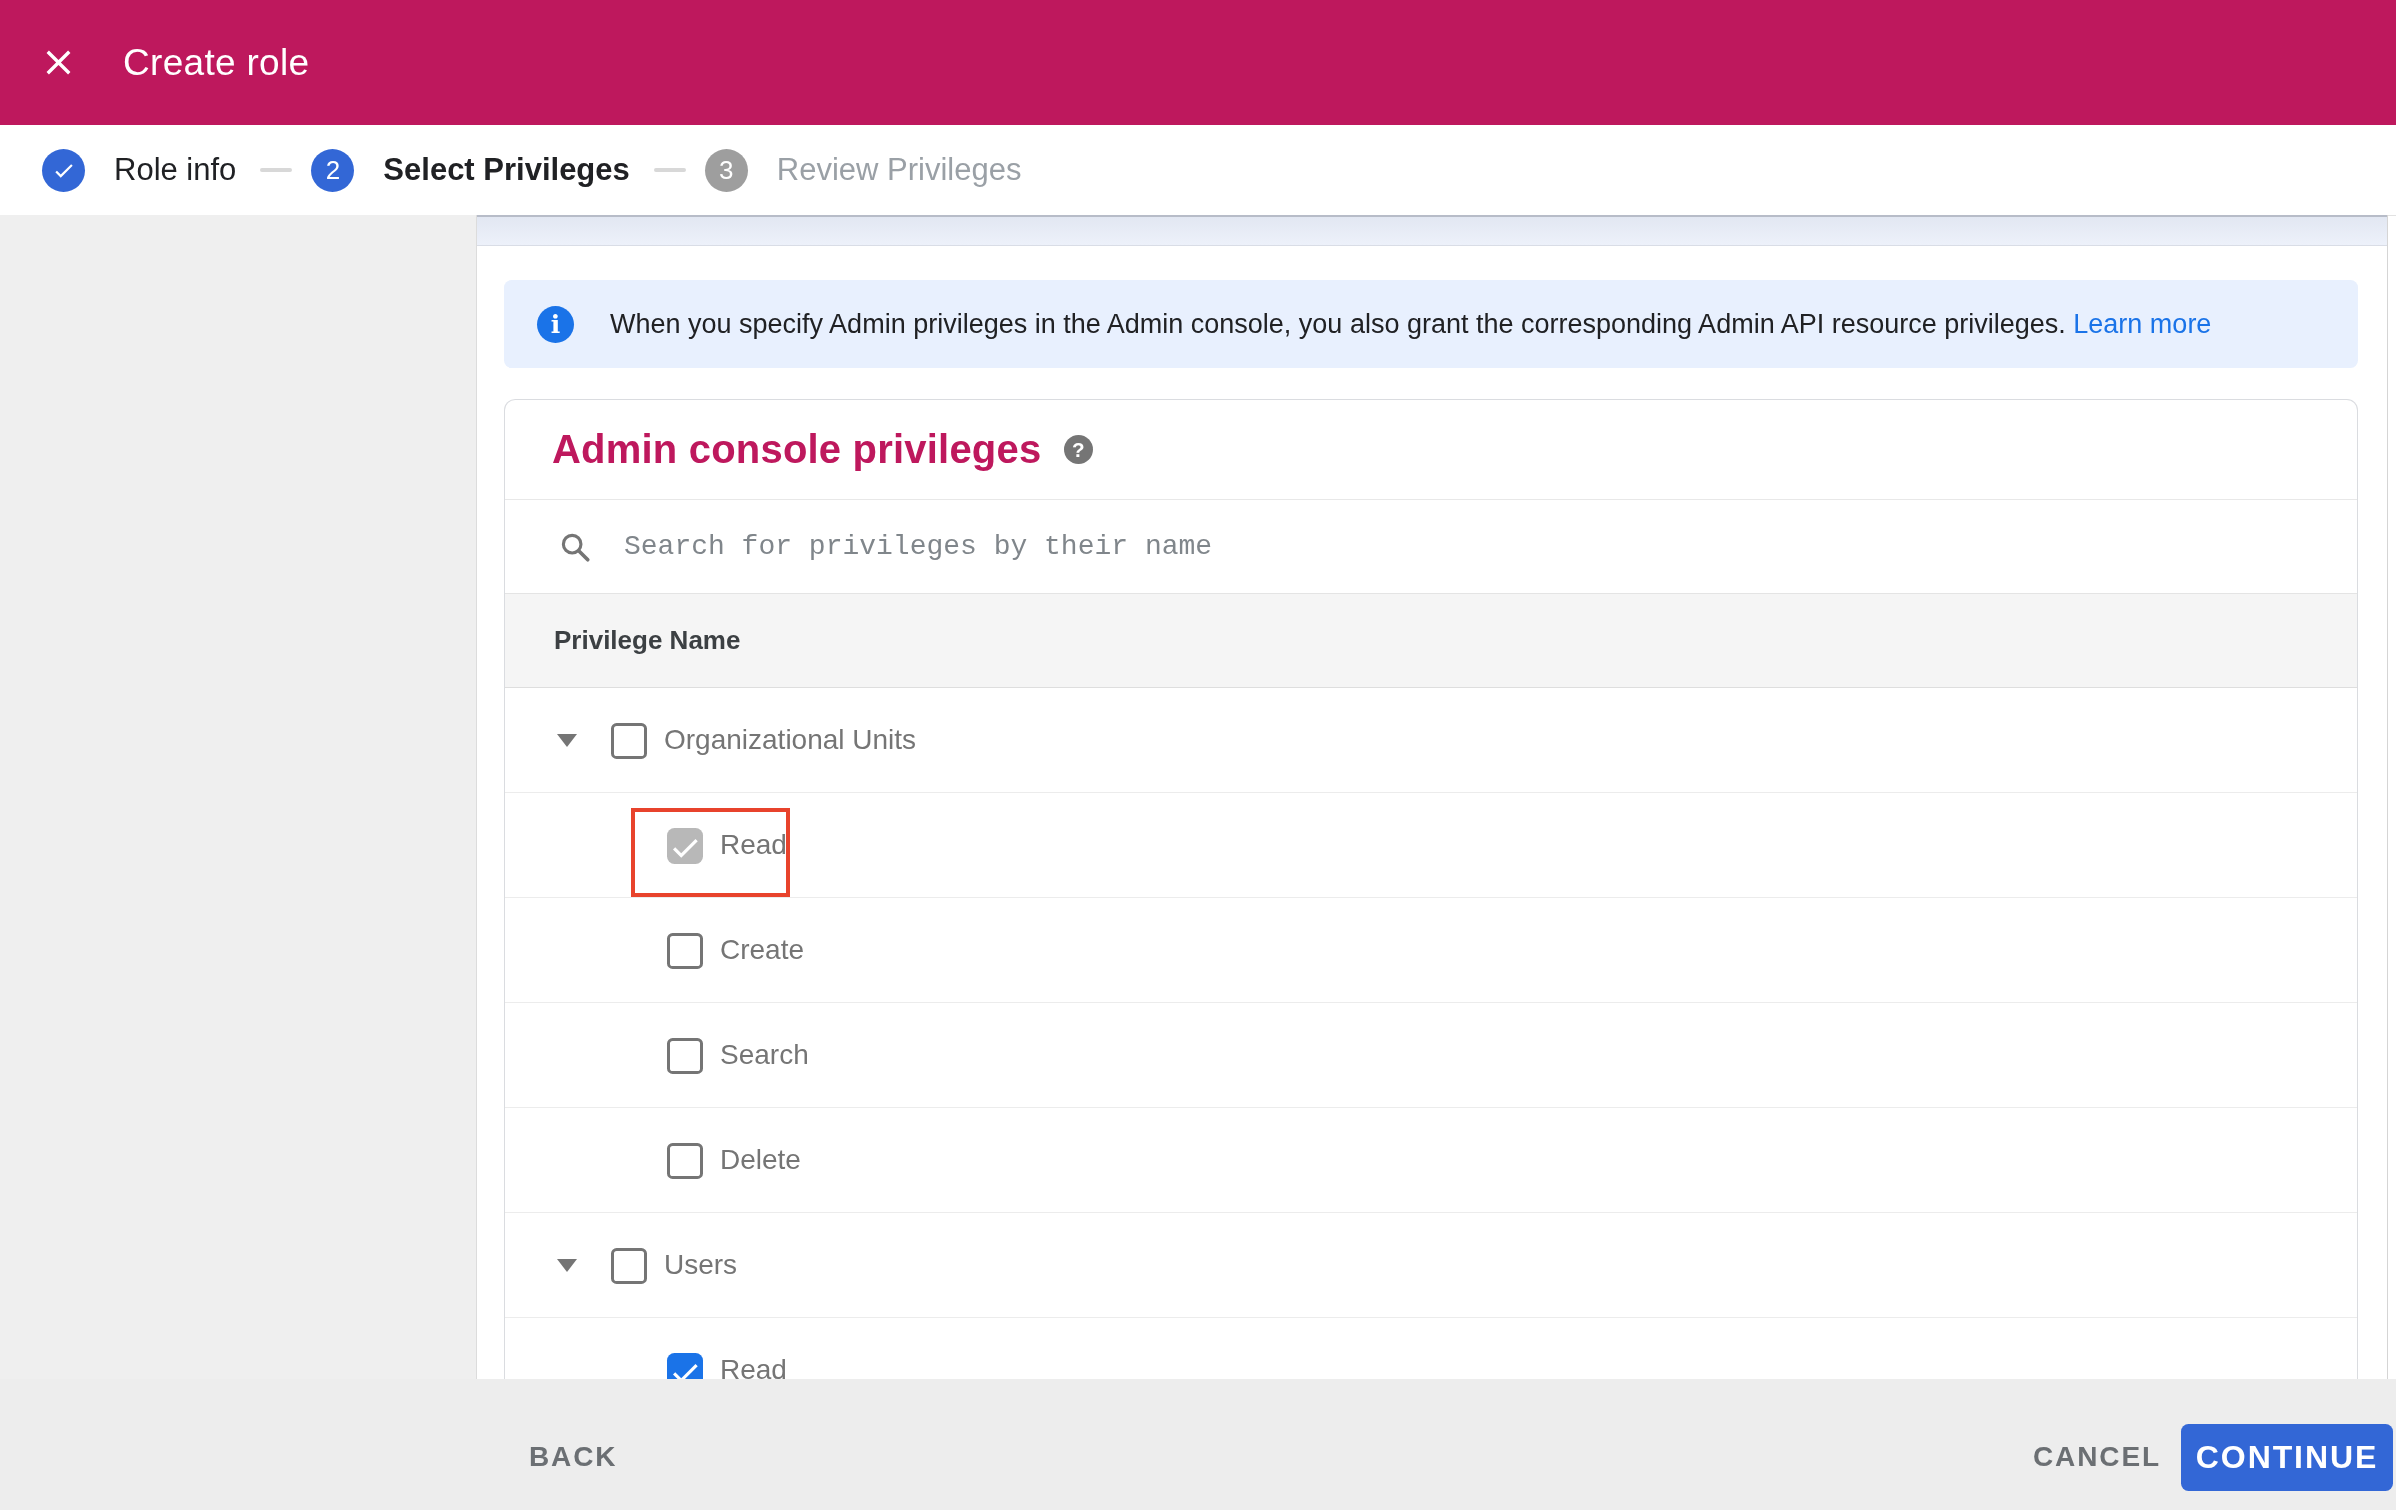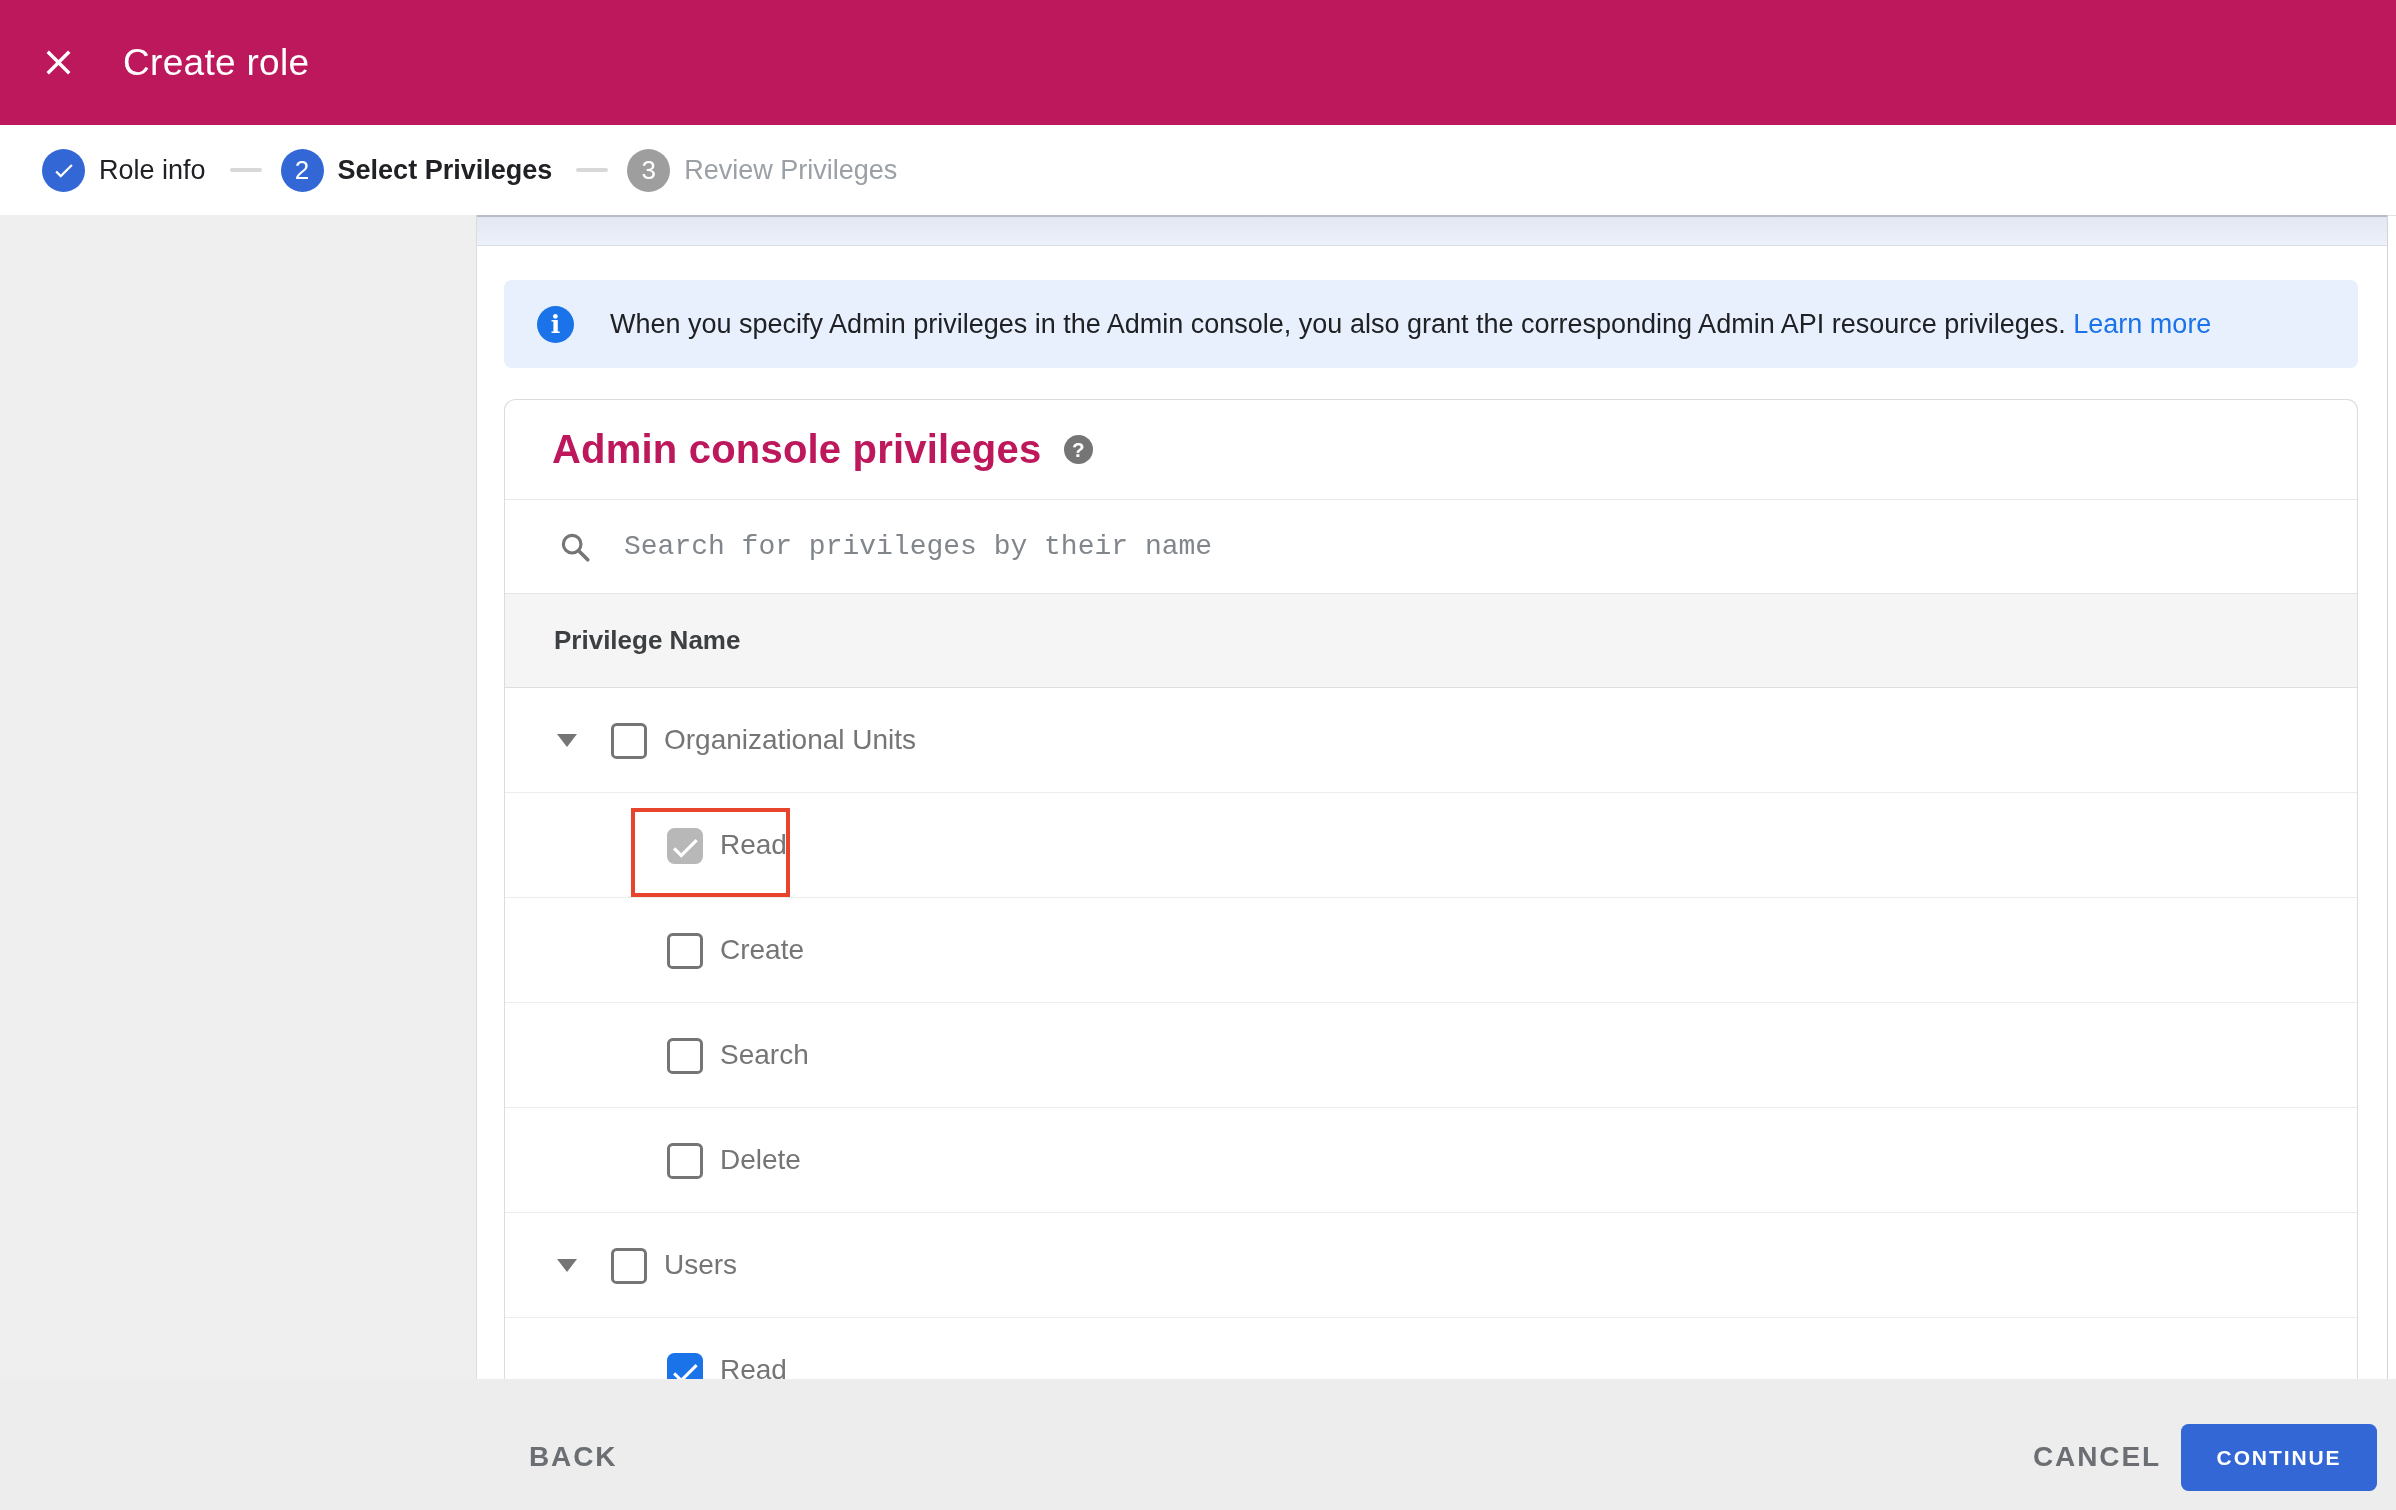--- a/index.html
+++ b/index.html
@@ -18,21 +18,21 @@
   .stepper { position:absolute; left:0; top:125px; width:2397px; height:91px;
              background:#ffffff; border-bottom:1.9px solid #e2e2e2;
              display:flex; align-items:center; padding-left:42px; }
   .step { display:flex; align-items:center; }
   .step-circle { width:43px; height:43px; border-radius:50%; display:flex;
                  align-items:center; justify-content:center; flex:none; }
   .step-circle.blue { background:#3367d6; }
   .step-circle.gray { background:#9e9e9e; }
   .step-circle .num { color:#ffffff; font-size:26px; font-weight:400; }
   .step-circle svg { width:26px; height:26px; }
-  .step-label { margin-left:14px; font-size:27px; color:#202124; }
+  .step-label { margin-left:29px; font-size:31px; color:#202124; }
   .step-label.bold { font-weight:700; }
   .step-label.muted { color:#9aa0a6; font-weight:400; }
   .step-dash { width:32px; height:3.7px; background:#d8d8d8; border-radius:1.9px; margin:0 19px 0 24px; }
 
   
   .sidebar { position:absolute; left:0; top:215px; width:476px; height:1164px; background:#efefef; }
   .panel { position:absolute; left:476px; top:215px; width:1912px; height:1164px;
            background:#ffffff; overflow:hidden; border-left:1.9px solid #dcdcdc;
            border-right:1.9px solid #d5d5d5; }
   .scroll-strip { position:absolute; left:0; top:0; width:100%; height:31px;
@@ -86,23 +86,23 @@
   .plabel.child-pos  { left:215px; }
   .highlight-box { position:absolute; left:126px; top:15px; width:159px; height:89px;
                    border:4.7px solid #e8432c; pointer-events:none; }
 
   
   .footer { position:absolute; left:0; top:1379px; width:2397px; height:131px; background:#ededed; }
   .txt-btn { position:absolute; top:64px; font-size:28px; font-weight:700; color:#6b6f73;
              letter-spacing:1.9px; cursor:pointer; line-height:28px; }
   .btn-back { left:529px; }
   .btn-cancel { left:2033px; }
-  .btn-continue { position:absolute; left:2181px; top:45px; width:196px; height:67px;
+  .btn-continue { position:absolute; left:2181px; top:45px; width:212px; height:67px;
                   background:#3367d6; border:none; border-radius:7.5px; color:#ffffff;
-                  font-size:21px; font-weight:700; letter-spacing:1.9px; cursor:pointer;
+                  font-size:32px; font-weight:700; letter-spacing:1.9px; cursor:pointer;
                   font-family:"Liberation Sans", sans-serif; }
 </style>
 </head>
 <body>
 
 <div id="stage">
 
   <div class="appbar">
     <div class="close-x">
       <svg viewBox="0 0 24 24">

